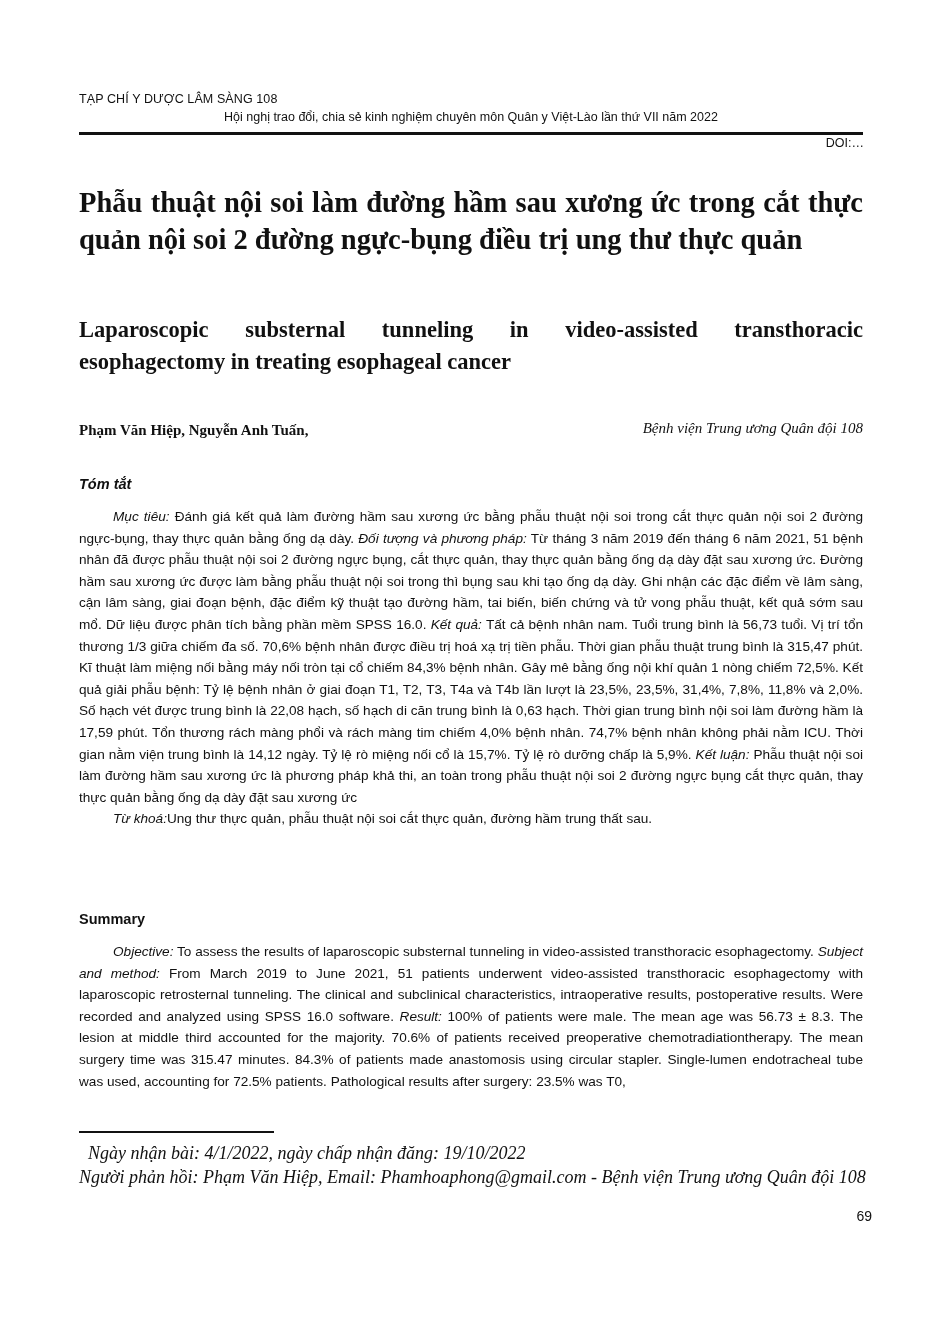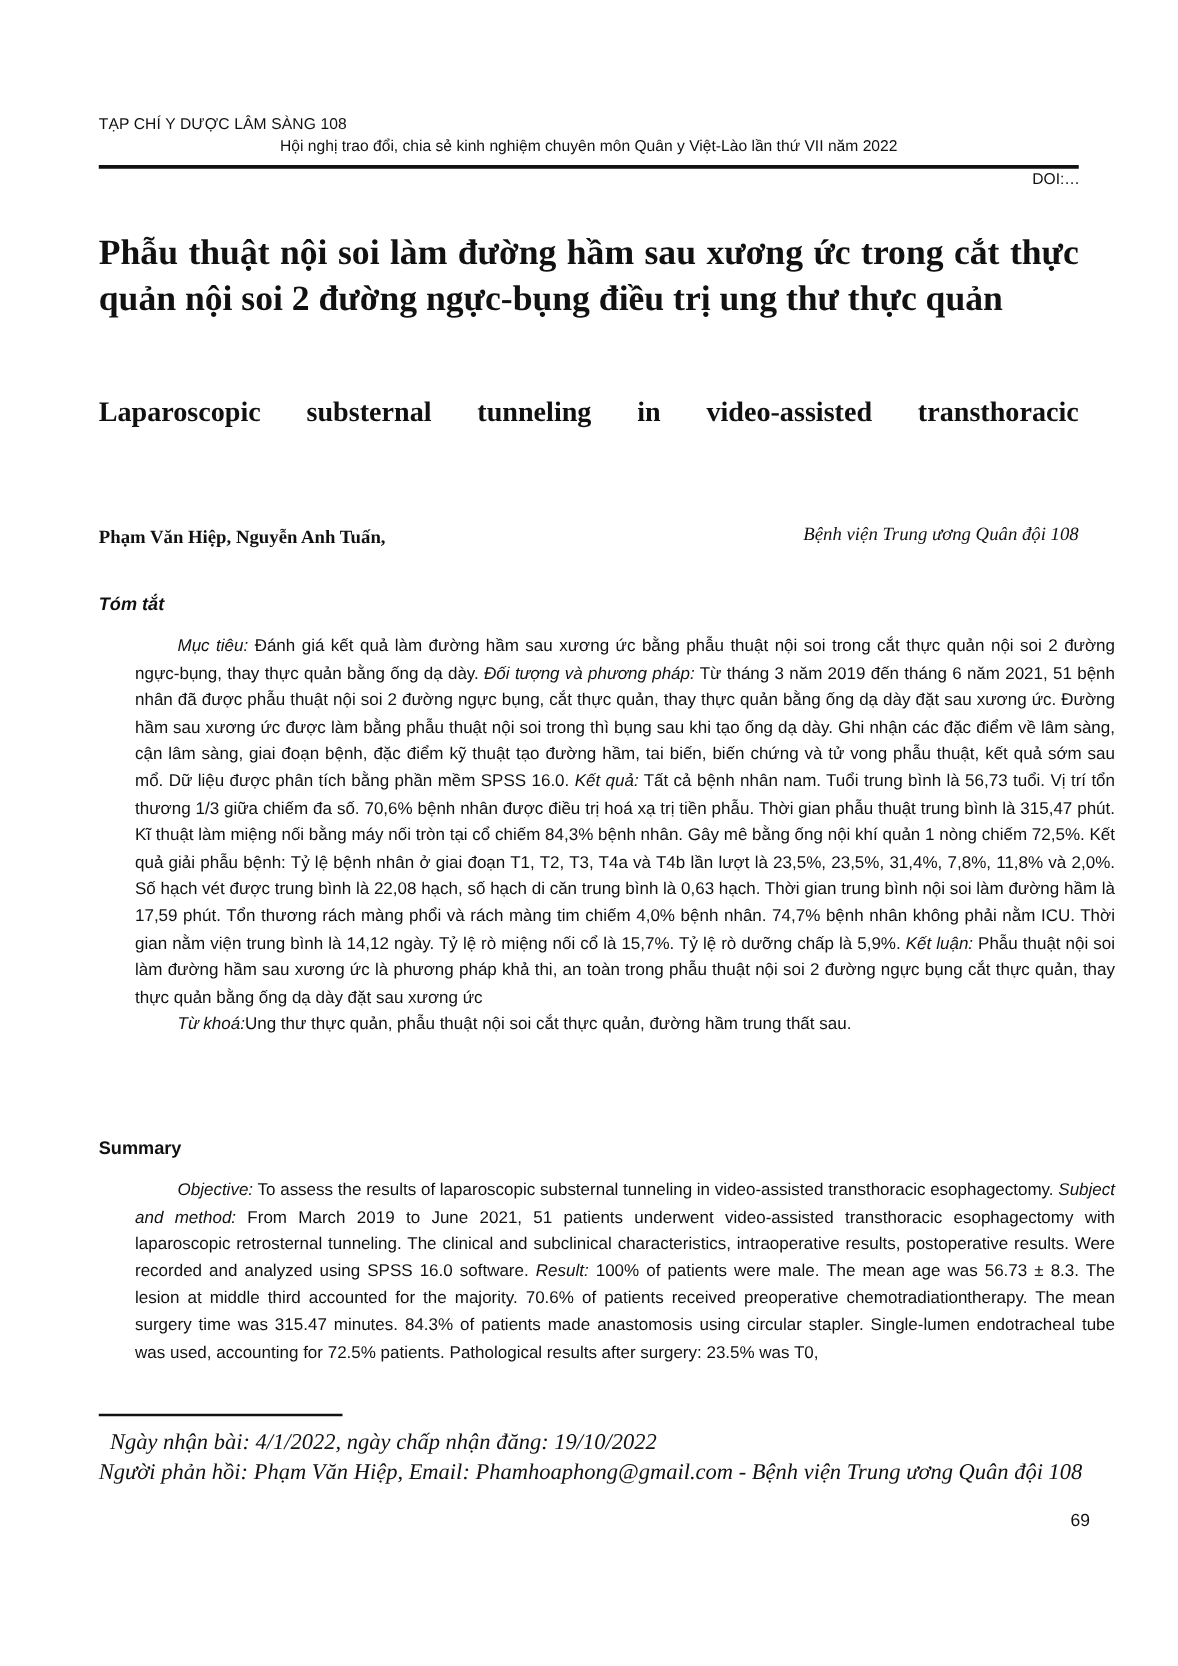--- a/index.html
+++ b/index.html
@@ -15,41 +15,42 @@
 
     .title-vi { position: absolute; left: 79px; width: 784px; top: 184px; font-size: 28.5px; line-height: 37px; font-weight: bold; text-align: justify; }
     .title-en { position: absolute; left: 79px; width: 784px; top: 314px; font-size: 22.5px; line-height: 32px; font-weight: bold; text-align: justify; text-align-last: left; }
     .title-en .l1 { display: block; text-align: justify; text-align-last: justify; }
 
     .authors { position: absolute; left: 79px; top: 419px; font-size: 15px; line-height: 22px; font-weight: bold; }
     .affil { position: absolute; right: 79px; top: 420px; font-size: 15px; font-style: italic; }
 
     .sec-head { position: absolute; left: 79px; font-size: 14.5px; font-weight: bold; }
 
-    .abstract { position: absolute; left: 113px; width: 750px; font-size: 13.6px; line-height: 21.6px; text-align: justify; margin-left: 29px; }
+    .abstract { position: absolute; left: 113px; width: 750px; font-size: 13.6px; line-height: 21.6px; text-align: justify; }
     .abstract p { margin: 0; text-indent: 34px; }
     .abstract em { font-style: italic; }
 
     .fn-rule { position: absolute; left: 79px; top: 1131px; width: 195px; height: 2px; background: #111; }
     .fn { position: absolute; font-size: 18px; font-style: italic; }
     .pagenum { position: absolute; right: 70px; top: 1208px; font-size: 14px; }
   </style>
 </head>
 <body>
 
 <div class="page">
 
   <div class="hdr-journal sans">TẠP CHÍ Y DƯỢC LÂM SÀNG 108</div>
   <div class="hdr-doi sans">DOI:…</div>
   <div class="hdr-conf sans">Hội nghị trao đổi, chia sẻ kinh nghiệm chuyên môn Quân y Việt-Lào lần thứ VII năm 2022</div>
   <div class="hdr-rule"></div>
 
   <div class="title-vi serif">Phẫu thuật nội soi làm đường hầm sau xương ức trong cắt thực quản nội soi 2 đường ngực-bụng điều trị ung thư thực quản</div>
   <div class="title-en serif">
     <span class="l1">Laparoscopic substernal tunneling in video-assisted transthoracic</span>
+    <span>esophagectomy in treating esophageal cancer</span>
   </div>
 
   <div class="authors serif">
     <div>Phạm Văn Hiệp, Nguyễn Anh Tuấn,</div>
   </div>
   <div class="affil serif">Bệnh viện Trung ương Quân đội 108</div>
 
   <div class="sec-head sans" style="top:476px;font-style:italic;">Tóm tắt</div>
   <div class="abstract sans" style="top:506px; left:79px; width:784px;">
     <p><em>Mục tiêu:</em><span> Đánh giá kết quả làm đường hầm sau xương ức bằng phẫu thuật nội soi trong cắt thực quản nội soi 2 đường ngực-bụng, thay thực quản bằng ống dạ dày. </span><em>Đối tượng và phương pháp:</em><span> Từ tháng 3 năm 2019 đến tháng 6 năm 2021, 51 bệnh nhân đã được phẫu thuật nội soi 2 đường ngực bụng, cắt thực quản, thay thực quản bằng ống dạ dày đặt sau xương ức. Đường hầm sau xương ức được làm bằng phẫu thuật nội soi trong thì bụng sau khi tạo ống dạ dày. Ghi nhận các đặc điểm về lâm sàng, cận lâm sàng, giai đoạn bệnh, đặc điểm kỹ thuật tạo đường hầm, tai biến, biến chứng và tử vong phẫu thuật, kết quả sớm sau mổ. Dữ liệu được phân tích bằng phần mềm SPSS 16.0. </span><em>Kết quả:</em><span> Tất cả bệnh nhân nam. Tuổi trung bình là 56,73 tuổi. Vị trí tổn thương 1/3 giữa chiếm đa số. 70,6% bệnh nhân được điều trị hoá xạ trị tiền phẫu. Thời gian phẫu thuật trung bình là 315,47 phút. Kĩ thuật làm miệng nối bằng máy nối tròn tại cổ chiếm 84,3% bệnh nhân. Gây mê bằng ống nội khí quản 1 nòng chiếm 72,5%. Kết quả giải phẫu bệnh: Tỷ lệ bệnh nhân ở giai đoạn T1, T2, T3, T4a và T4b lần lượt là 23,5%, 23,5%, 31,4%, 7,8%, 11,8% và 2,0%. Số hạch vét được trung bình là 22,08 hạch, số hạch di căn trung bình là 0,63 hạch. Thời gian trung bình nội soi làm đường hầm là 17,59 phút. Tổn thương rách màng phổi và rách màng tim chiếm 4,0% bệnh nhân. 74,7% bệnh nhân không phải nằm ICU. Thời gian nằm viện trung bình là 14,12 ngày. Tỷ lệ rò miệng nối cổ là 15,7%. Tỷ lệ rò dưỡng chấp là 5,9%. </span><em>Kết luận:</em><span> Phẫu thuật nội soi làm đường hầm sau xương ức là phương pháp khả thi, an toàn trong phẫu thuật nội soi  2 đường ngực bụng cắt thực quản, thay thực quản bằng ống dạ dày đặt sau xương ức</span></p>

